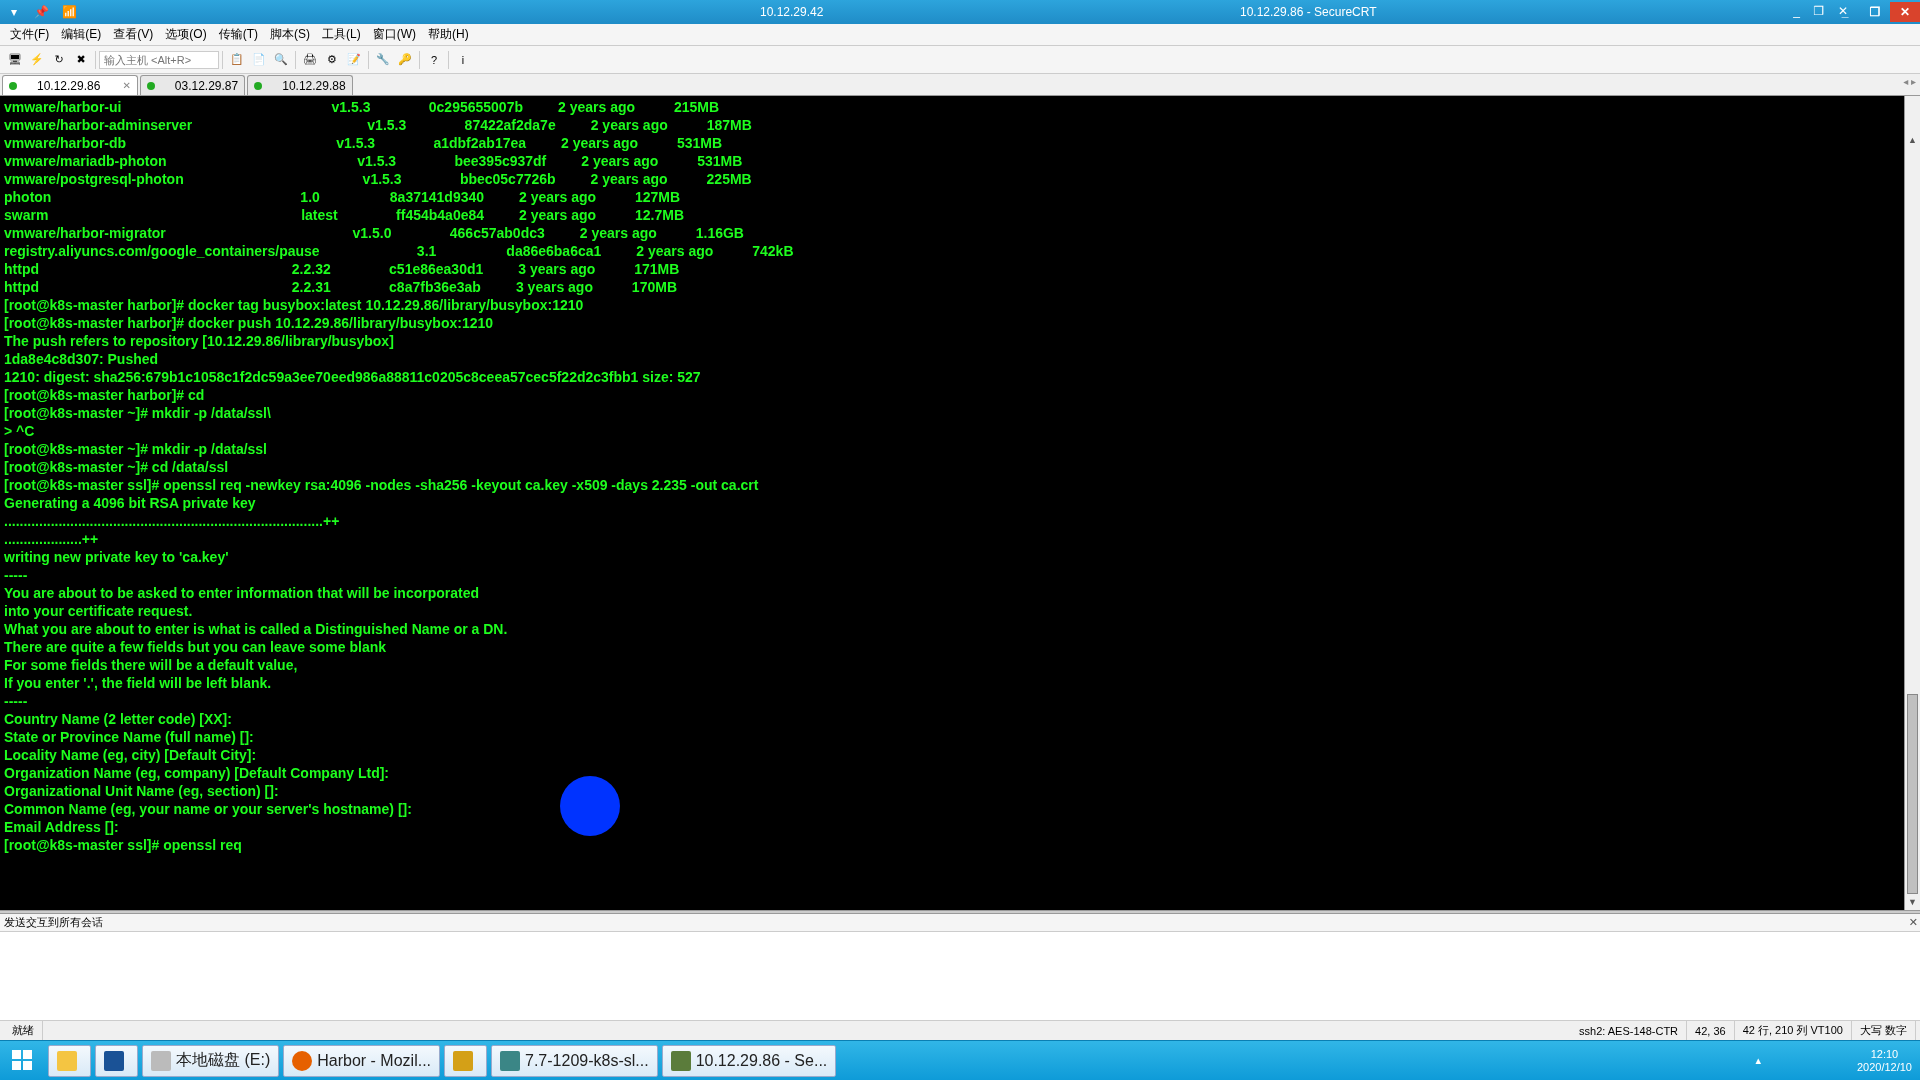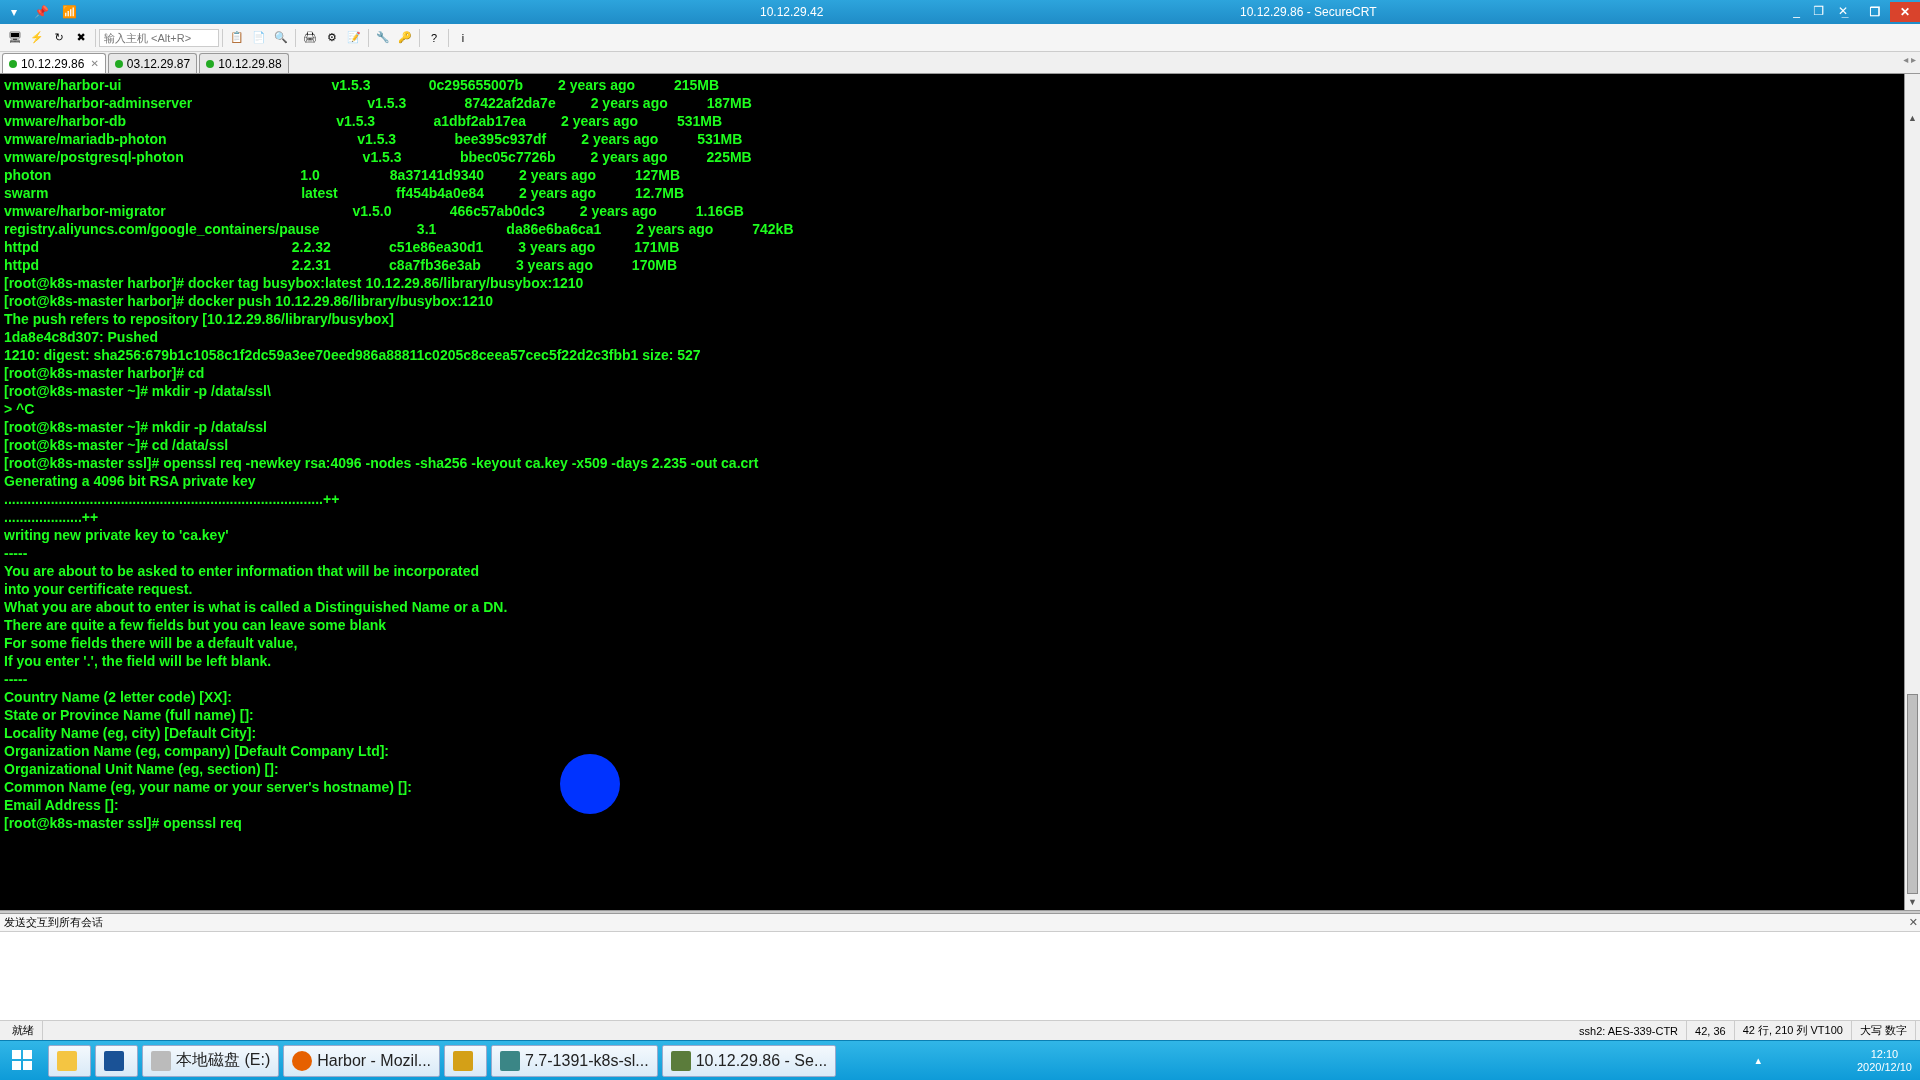--- a/index.html
+++ b/index.html
@@ -12,21 +12,21 @@
 .titlebar .tb-right{position:absolute;right:0;display:flex;}
 .titlebar .tb-right .wb{width:30px;height:20px;display:flex;align-items:center;justify-content:center;font-weight:bold;}
 .wb.close{background:#d9432c;color:#fff;}
 .menubar{height:22px;background:#f5f5f5;border-bottom:1px solid #ccc;display:flex;align-items:center;font-size:12px;padding:0 4px;}
 .menubar .mi{padding:2px 6px;cursor:default;}
 .toolbar{height:28px;background:#f5f5f5;border-bottom:1px solid #ccc;display:flex;align-items:center;padding:0 4px;font-size:11px;}
 .toolbar .tb{width:20px;height:20px;margin:0 1px;border:1px solid transparent;display:flex;align-items:center;justify-content:center;}
 .toolbar .sep{width:1px;height:18px;background:#ccc;margin:0 3px;}
 .toolbar input{height:18px;font-size:11px;border:1px solid #ccc;padding:0 4px;width:120px;}
 .tabbar{height:22px;background:#f0f0f0;border-bottom:1px solid #999;display:flex;align-items:flex-end;font-size:12px;position:relative;}
-.tab{height:20px;padding:2px 6px;border:1px solid #999;border-bottom:none;margin-left:2px;display:flex;align-items:center;background:#e8e8e8;border-radius:3px 3px 0 0;}
+.tab{height:20px;padding:2px 6px;border:1px solid #999;border-bottom:none;margin-left:2px;display:flex;align-items:center;background:#e8e8e8;border-radius:3px 3px 0 0;gap:16px;}
 .tab.active{background:#fff;}
 .tab .dot{width:8px;height:8px;border-radius:50%;background:#2a2;margin-right:4px;}
 .tab .x{margin-left:6px;color:#888;font-size:10px;}
 .tab-arrows{position:absolute;right:4px;top:2px;font-size:10px;color:#888;}
 .terminal{flex:1;background:#000;color:#0f0;font-family:"Consolas","Courier New",monospace;font-size:14px;line-height:18px;padding:2px 4px;white-space:pre;position:relative;overflow:hidden;}
 .terminal .row{height:18px;font-weight:bold;}
 .terminal .g{color:#1efe1e;}
 .blue-dot{position:absolute;width:60px;height:60px;background:#0033ff;border-radius:50%;}
 .scroll{position:absolute;right:0;top:0;bottom:0;width:16px;background:#f0f0f0;border-left:1px solid #999;}
 .scroll .arrow{height:16px;display:flex;align-items:center;justify-content:center;font-size:9px;color:#555;}
@@ -65,20 +65,31 @@
     <div class="tb-right">
       <div class="wbtn" style="position:absolute;right:120px;top:2px;">_</div>
       <div class="wbtn" style="position:absolute;right:96px;top:2px;">❐</div>
       <div class="wbtn" style="position:absolute;right:72px;top:2px;">✕</div>
       <div class="wb">_</div>
       <div class="wb">❐</div>
       <div class="wb close">✕</div>
     </div>
   </div>
 
+  <div class="menubar">
+    <span class="mi">文件(F)</span>
+    <span class="mi">编辑(E)</span>
+    <span class="mi">查看(V)</span>
+    <span class="mi">选项(O)</span>
+    <span class="mi">传输(T)</span>
+    <span class="mi">脚本(S)</span>
+    <span class="mi">工具(L)</span>
+    <span class="mi">窗口(W)</span>
+    <span class="mi">帮助(H)</span>
+  </div>
 
   <div class="toolbar">
     <div class="tb">🖥</div>
     <div class="tb">⚡</div>
     <div class="tb">↻</div>
     <div class="tb">✖</div>
     <div class="sep"></div>
     <input placeholder="输入主机 &lt;Alt+R&gt;" style="">
     <div class="sep"></div>
     <div class="tb">📋</div>
@@ -126,21 +137,21 @@
   <div class="splitter"></div>
   <div class="panel-hdr">
     <span>发送交互到所有会话</span>
     <span class="x">✕</span>
   </div>
   <div class="panel-body"></div>
 
   <div class="statusbar">
     <div class="cell">就绪</div>
     <div class="spacer"></div>
-    <div class="cell">ssh2: AES-339-CTR</div>
+    <div class="cell">ssh2: AES-148-CTR</div>
     <div class="cell">42, 36</div>
     <div class="cell">42 行, 210 列 VT100</div>
     <div class="cell">大写 数字</div>
   </div>
 </div>
 
 <div class="taskbar">
   <div class="start">
     <svg width="26" height="26">
         <rect x="2" y="2" width="9" height="9" fill="#fff"></rect>
@@ -161,21 +172,21 @@
     </div>
   <div class="tbtn">
       <div class="ic" style="background:#e66000;border-radius:50%;"></div>
       <span>Harbor - Mozil...</span>
     </div>
   <div class="tbtn">
       <div class="ic" style="background:#d4a017;"></div>
     </div>
   <div class="tbtn">
       <div class="ic" style="background:#3b8686;"></div>
-      <span>7.7-1391-k8s-sl...</span>
+      <span>7.7-1209-k8s-sl...</span>
     </div>
   <div class="tbtn">
       <div class="ic" style="background:#5b7c3b;"></div>
       <span>10.12.29.86 - Se...</span>
     </div>
   <div class="tray">
     <span>▴</span>
     <div class="ti"></div>
     <div class="ti"></div>
     <div class="ti"></div>

